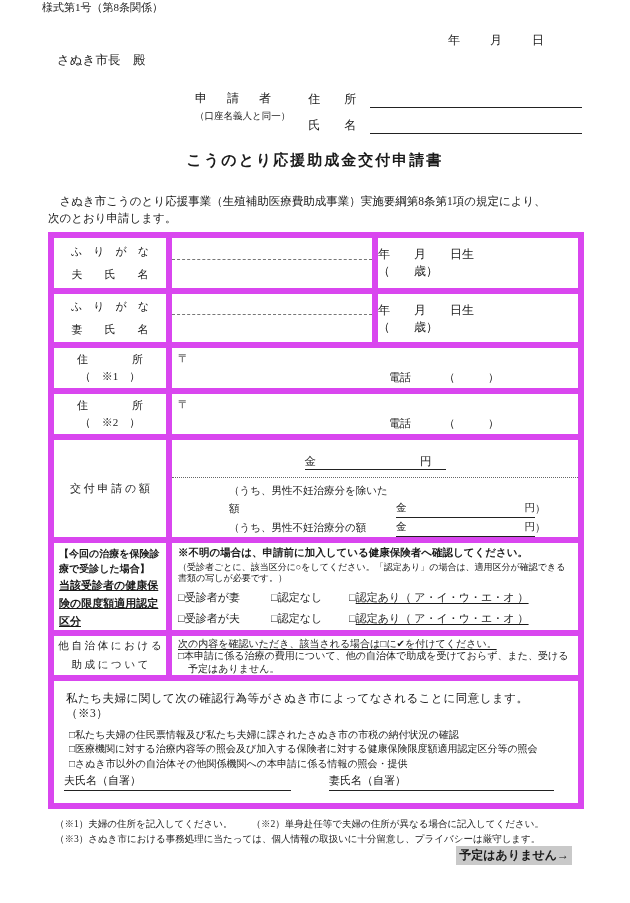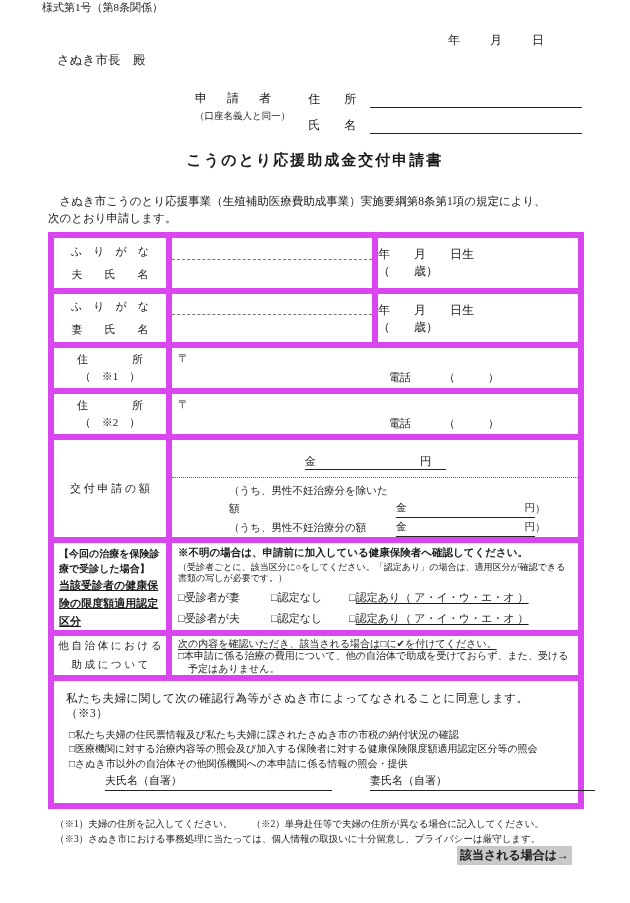--- a/index.html
+++ b/index.html
@@ -93,21 +93,21 @@
 
   .gov-label { display: flex; flex-direction: column; justify-content: center; align-items: center; height: 100%; gap: 5px; font-size: 10.5px; }
   .gov-cell { padding: 2px 4px 0 6px; font-size: 10px; line-height: 12.3px; }
   .gov-cell .indent { padding-left: 10px; }
 
   .consent-cell { padding: 10px 10px 0 12px; position: relative; height: 100%; }
   .consent-head { font-size: 11.5px; letter-spacing: 0.5px; }
   .consent-items { margin-top: 7px; font-size: 10px; line-height: 14.5px; padding-left: 3px; }
   .sign-row { position: absolute; left: 10px; bottom: 12px; display: flex; gap: 38px; font-size: 11px; }
   .sign-block { display: inline-block; border-bottom: 1px solid #222; padding-bottom: 2px; }
-  .sign-block.h { width: 227px; margin-left: 41px; } .sign-block.w { width: 225px; }
+  .sign-block.h { width: 227px; } .sign-block.w { width: 225px; }
 
   .footer-notes { position: absolute; left: 55px; top: 817px; font-size: 9.5px; line-height: 15px; }
   .back-note { position: absolute; right: 58px; top: 846px;
                font-family: "Liberation Sans", sans-serif; font-weight: bold; font-size: 12px;
                background: #c9c9c9; padding: 1px 3px; }
 </style>
 </head>
 <body>
 
 <div class="sheet">
@@ -318,15 +318,15 @@
       </td>
     </tr>
   </tbody>
     </table>
 
   <div class="footer-notes">
     <div>（※1）夫婦の住所を記入してください。　　（※2）単身赴任等で夫婦の住所が異なる場合に記入してください。</div>
     <div>（※3）さぬき市における事務処理に当たっては、個人情報の取扱いに十分留意し、プライバシーは厳守します。</div>
   </div>
 
-  <div class="back-note">該当される場合は→</div>
+  <div class="back-note">予定はありません→</div>
 
 </div>
 
 </body></html>

